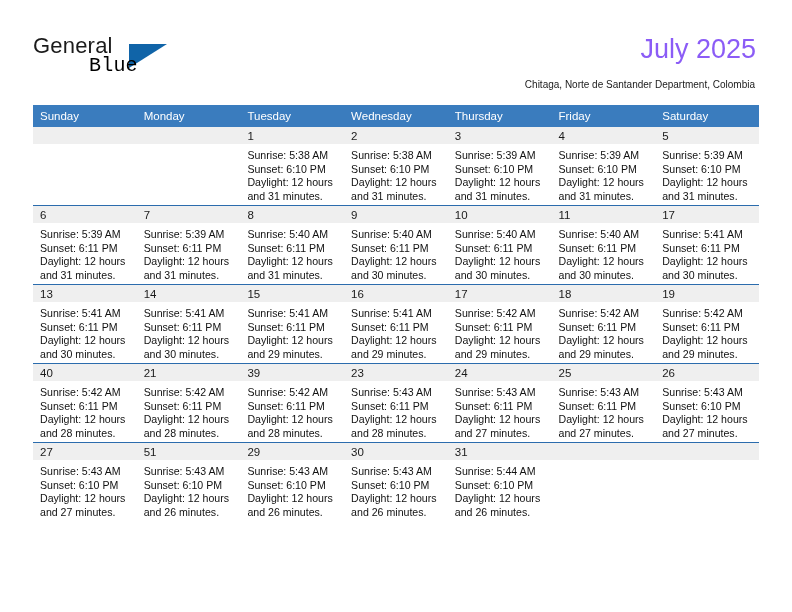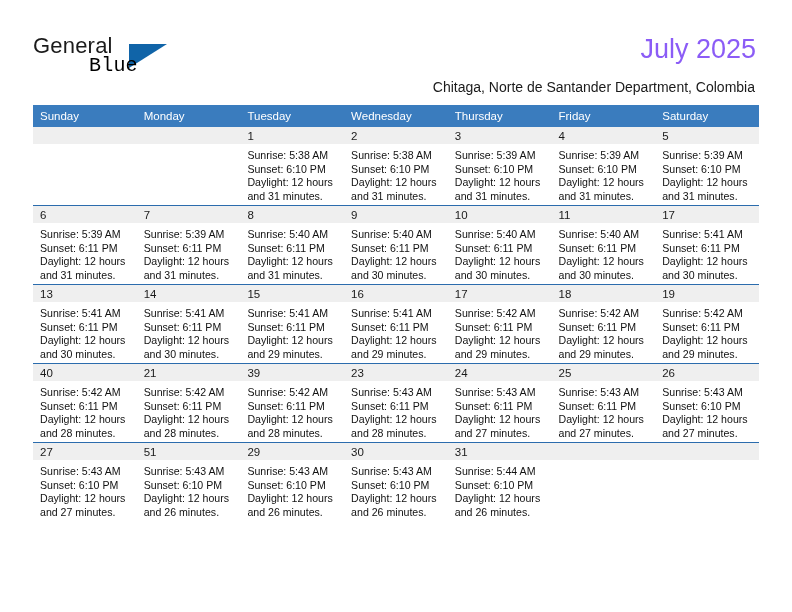--- a/index.html
+++ b/index.html
@@ -71,21 +71,21 @@
     top: 34px;
     font-size: 27px;
     color: #8b5cf6;
     font-weight: normal;
     white-space: nowrap;
   }
   .subtitle {
     position: absolute;
     right: 37px;
     top: 79px;
-    font-size: 14px;
+    font-size: 10px;
     color: #1a1a1a;
     white-space: nowrap;
   }
 
   
   .calendar {
     position: absolute;
     left: 33px;
     top: 105px;
     width: 726px;

